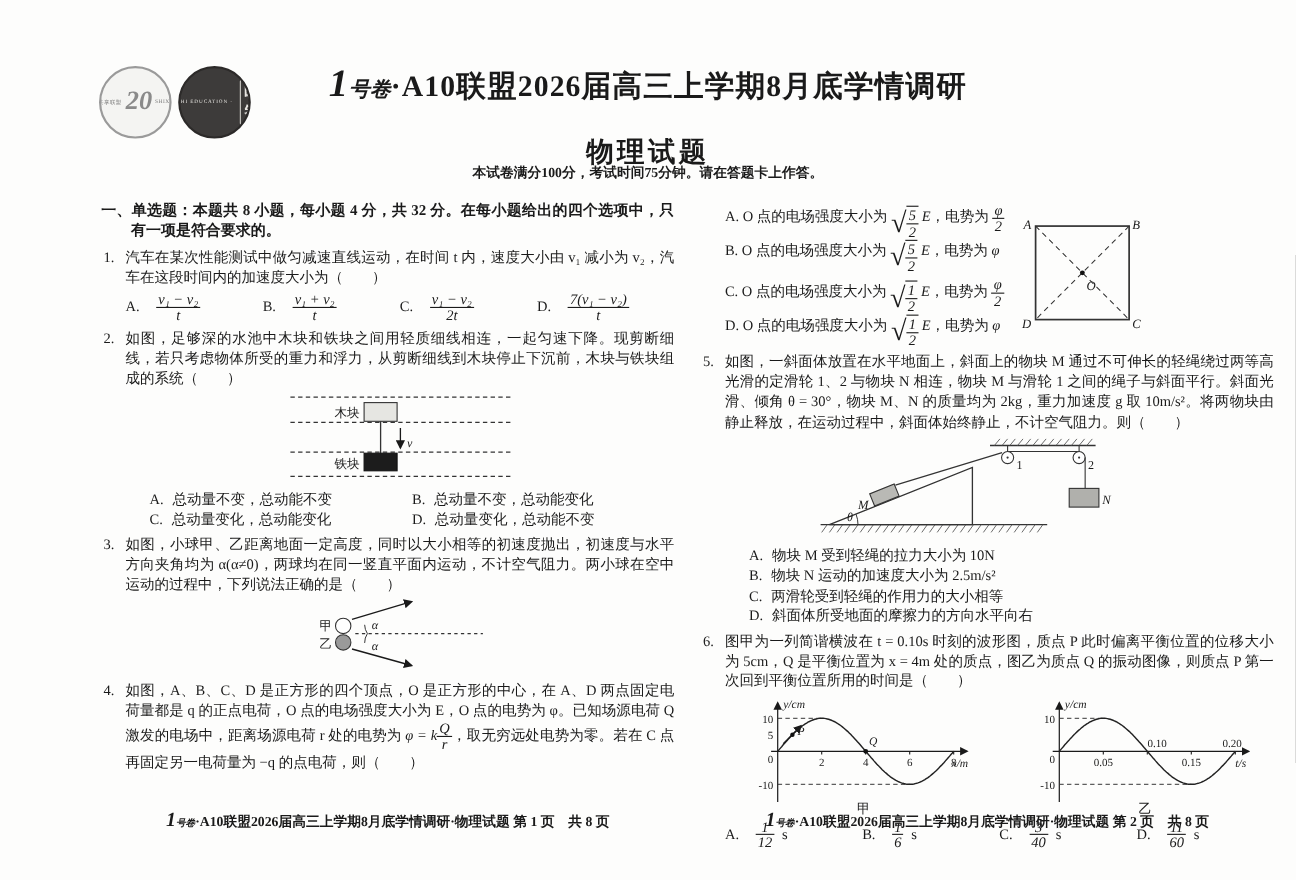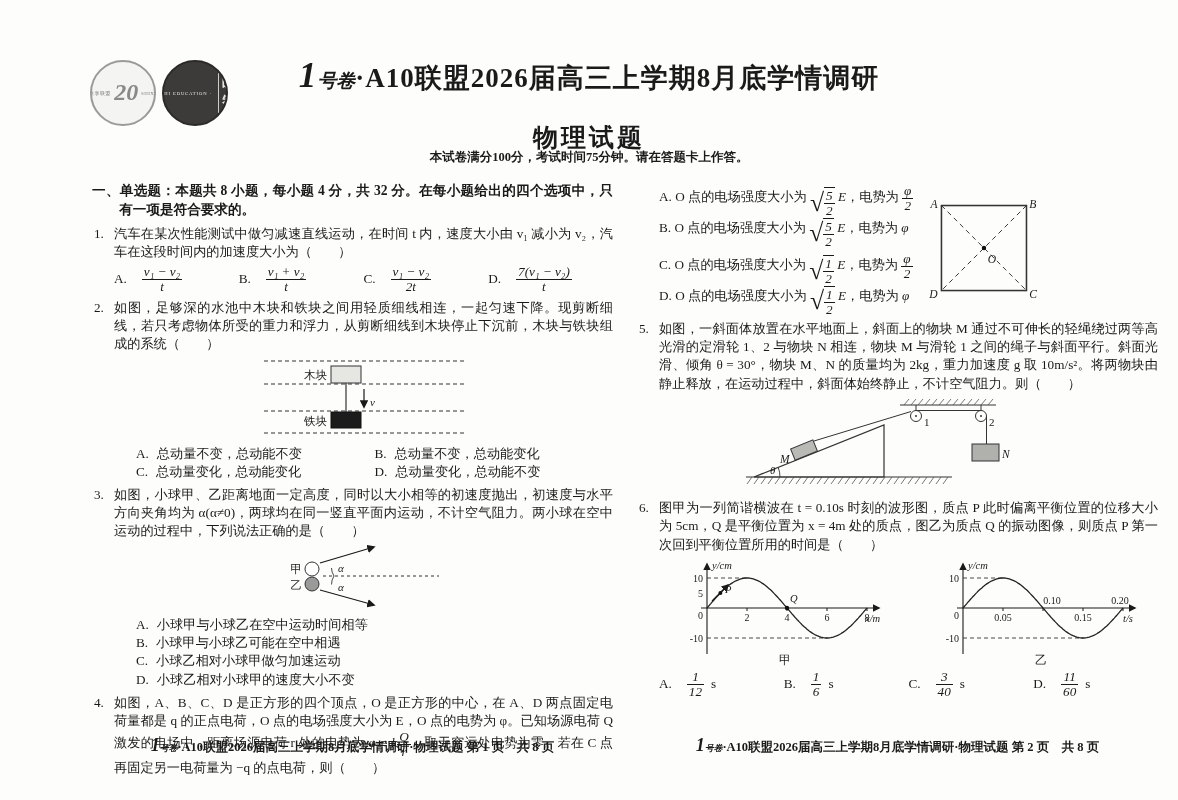--- a/index.html
+++ b/index.html
@@ -170,26 +170,20 @@
           <circle cx="88" cy="41" r="7" fill="#9a9a9a" stroke="#333"></circle>
           <text x="78" y="30" font-size="11.5" text-anchor="end">甲</text>
           <text x="78" y="46" font-size="11.5" text-anchor="end">乙</text>
           <line x1="96" y1="20" x2="150" y2="4" stroke="#1a1a1a" stroke-width="1.2" marker-end="url(#m3)"></line>
           <line x1="96" y1="47" x2="150" y2="62" stroke="#1a1a1a" stroke-width="1.2" marker-end="url(#m3)"></line>
           <path d="M110,33 A15,15 0 0 1 107.5,25" fill="none" stroke="#333" stroke-width=".9"></path>
           <path d="M110,33 A15,15 0 0 0 107.5,41.5" fill="none" stroke="#333" stroke-width=".9"></path>
           <text x="114" y="29" font-size="11" font-style="italic">α</text>
           <text x="114" y="48" font-size="11" font-style="italic">α</text>
         </svg>
-      </div>
-      <div class="optlist">
-        <span class="opt"><span class="olab">A.</span><span>小球甲与小球乙在空中运动时间相等</span></span>
-        <span class="opt"><span class="olab">B.</span><span>小球甲与小球乙可能在空中相遇</span></span>
-        <span class="opt"><span class="olab">C.</span><span>小球乙相对小球甲做匀加速运动</span></span>
-        <span class="opt"><span class="olab">D.</span><span>小球乙相对小球甲的速度大小不变</span></span>
       </div>
     </div>
 
     <div class="q">
       <span class="qn">4.</span>
       <span>如图，A、B、C、D 是正方形的四个顶点，O 是正方形的中心，在 A、D 两点固定电荷量都是 q 的正点电荷，O 点的电场强度大小为 E，O 点的电势为 φ。已知场源电荷 Q 激发的电场中，距离场源电荷 r 处的电势为</span>
       <span class="it">φ = k</span><span class="frac"><span class="fnum">Q</span><span class="fden">r</span></span><span>，取无穷远处电势为零。若在 C 点再固定另一电荷量为 −q 的点电荷，则（　　）</span>
     </div>
   </div>
 
@@ -319,20 +313,26 @@
           <circle cx="237" cy="21" r="5.5" fill="#fff" stroke="#333"></circle>
           <circle cx="172" cy="21" r="1" fill="#333"></circle>
           <circle cx="237" cy="21" r="1" fill="#333"></circle>
           <text x="180" y="31" font-size="11">1</text>
           <text x="245" y="31" font-size="11">2</text>
           <line x1="242.5" y1="21" x2="242.5" y2="49" stroke="#333" stroke-width="1"></line>
           <rect x="228" y="49" width="27" height="17" fill="#b0b0ac" stroke="#333"></rect>
           <text x="258" y="63" font-size="11.5" font-style="italic">N</text>
         </svg>
       </div>
+      <div class="optlist">
+        <span class="opt"><span class="olab">A.</span><span>物块 M 受到轻绳的拉力大小为 10N</span></span>
+        <span class="opt"><span class="olab">B.</span><span>物块 N 运动的加速度大小为 2.5m/s²</span></span>
+        <span class="opt"><span class="olab">C.</span><span>两滑轮受到轻绳的作用力的大小相等</span></span>
+        <span class="opt"><span class="olab">D.</span><span>斜面体所受地面的摩擦力的方向水平向右</span></span>
+      </div>
     </div>
 
     <div class="q">
       <span class="qn">6.</span>
       <span>图甲为一列简谐横波在 t = 0.10s 时刻的波形图，质点 P 此时偏离平衡位置的位移大小为 5cm，Q 是平衡位置为 x = 4m 处的质点，图乙为质点 Q 的振动图像，则质点 P 第一次回到平衡位置所用的时间是（　　）</span>
       <div class="fig" style="display:flex; justify-content:center; gap:28px;align-items:flex-end;">
 
         <svg width="228" height="110" viewBox="0 0 228 110">
           <defs>
               <marker id="m6a" viewBox="0 0 10 10" refX="8" refY="5" markerWidth="7" markerHeight="7" orient="auto">

